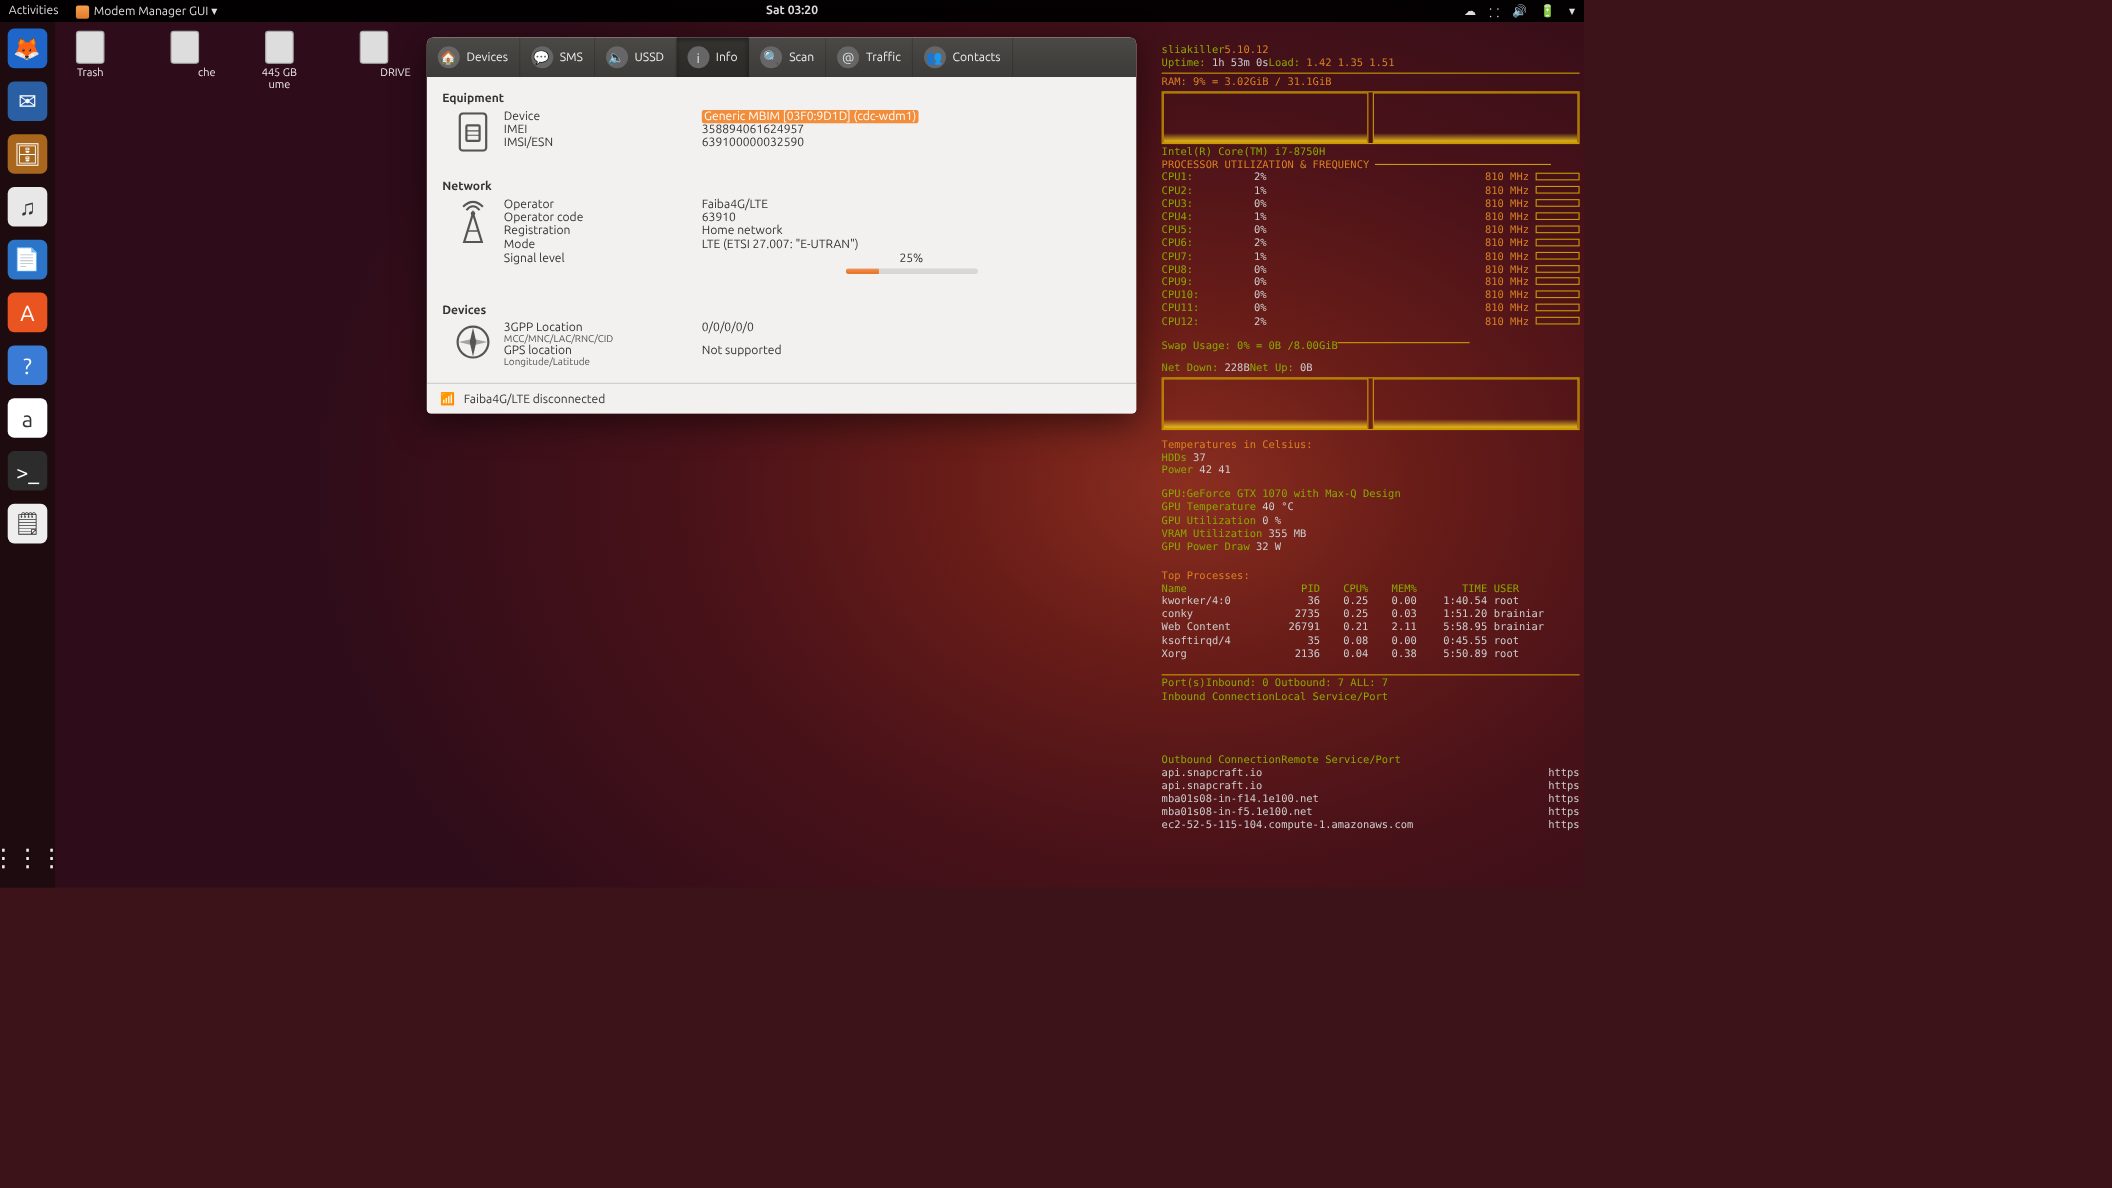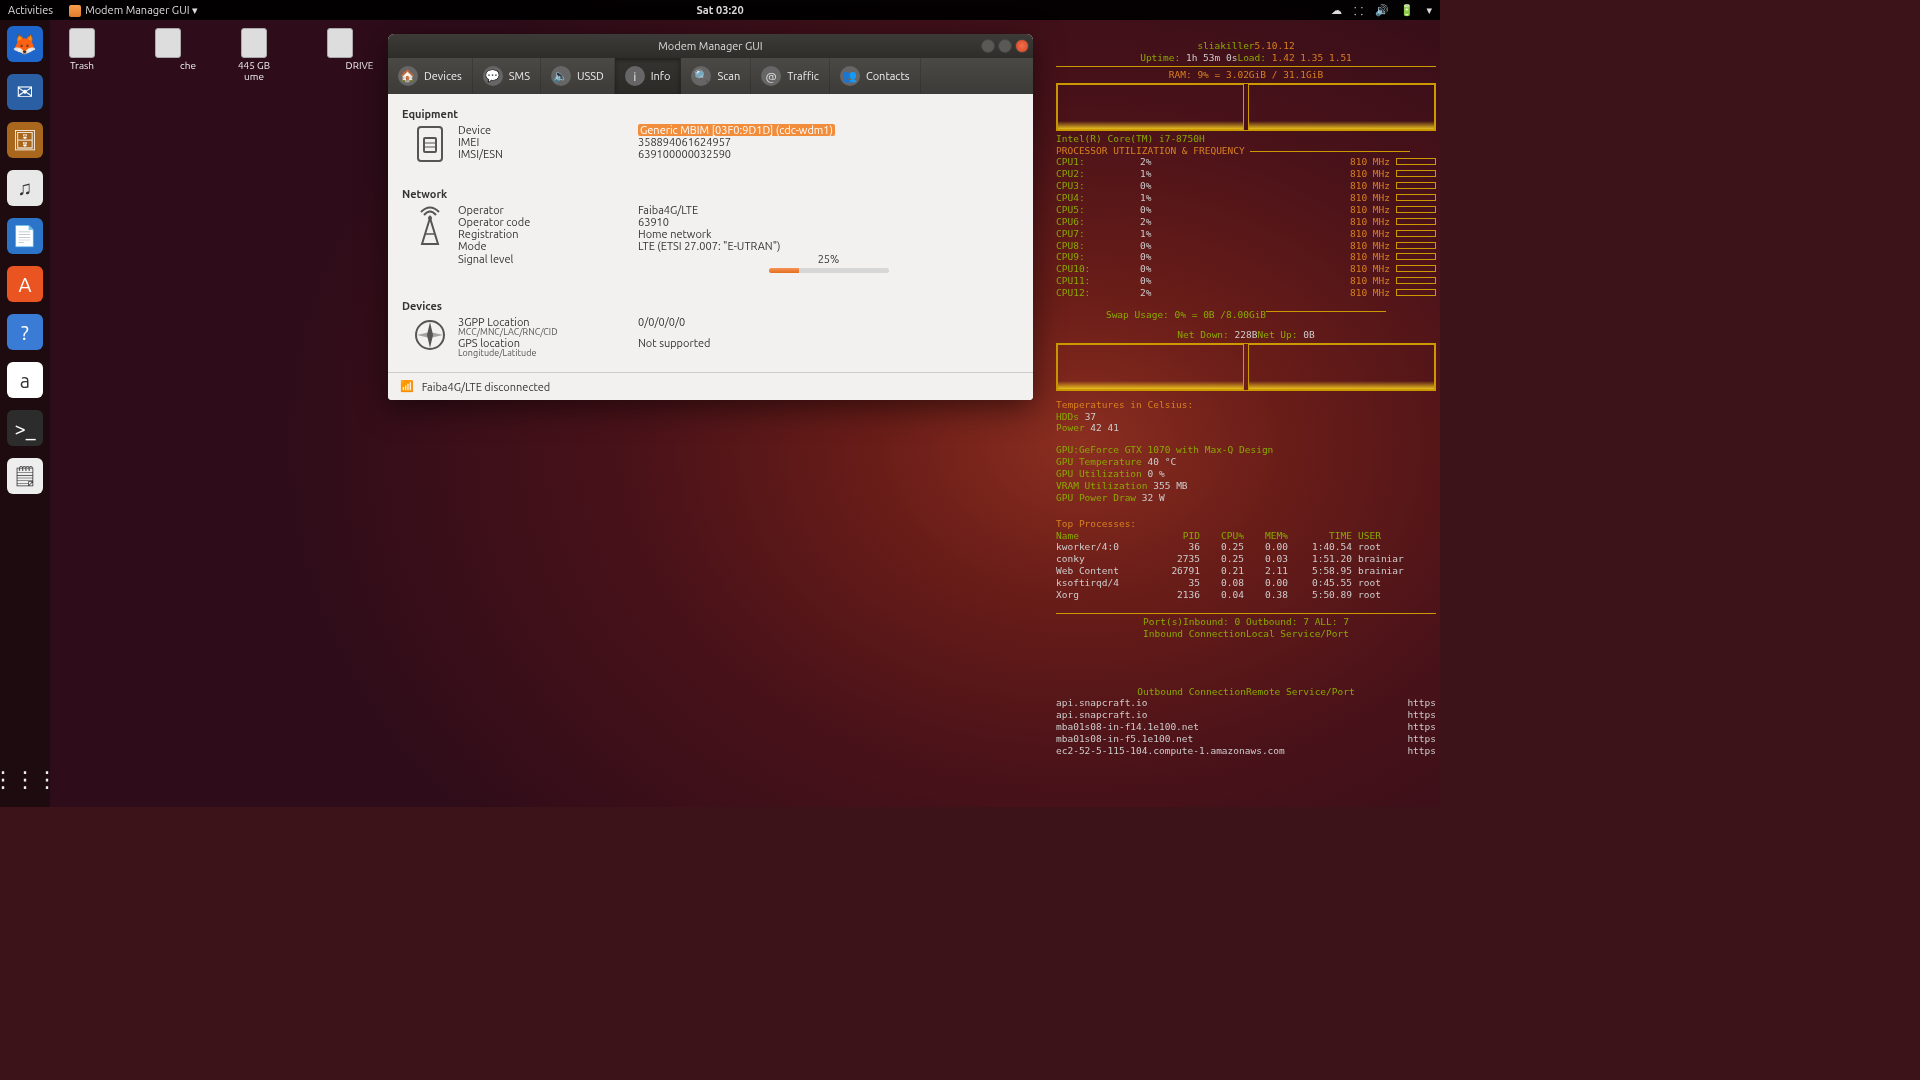--- a/index.html
+++ b/index.html
@@ -47,21 +47,21 @@
 .progress-wrap { display: flex; flex-direction: column; align-items: center; }
 .progress { width: 120px; height: 5px; background: #d7d7d7; border-radius: 3px; overflow: hidden; margin-top: 3px; }
 .progress .bar { height: 100%; background: linear-gradient(#f59459,#e56d1b); }
 .statusbar { border-top: 1px solid #ccc; padding: 7px 12px; font-size: 11px; color: #333; background: #f2f1f0; display: flex; align-items: center; gap: 8px; }
 
 
 .conky { position: absolute; right: 4px; top: 40px; width: 380px; font-family: "DejaVu Sans Mono", monospace; font-size: 9.5px; line-height: 1.25; color: #ccc; z-index: 30; }
 .conky .hr { border-top: 1px solid #cc9a00; margin: 2px 0; }
 .conky .g { color: #8aa800; }
 .conky .o { color: #d88020; }
-.conky .row2 { display: flex; justify-content: center; }
+.conky .row2 { display: flex; justify-content: flex-start; }
 .conky .graph { height: 48px; border: 1px solid #cc9a00; margin: 2px 0; display: flex; gap: 4px; }
 .conky .graph .half { flex: 1; border: 1px solid #cc9a00; position: relative; overflow: hidden; }
 .conky .graph .half::after { content: ""; position: absolute; left:0; right:0; bottom:0; height: 8px; background: linear-gradient(to top, rgba(247,207,30,.9), rgba(247,207,30,0)); }
 .cpu-line { display: flex; }
 .cpu-line .name { width: 84px; }
 .cpu-line .pct { flex: 1; }
 .cpu-line .freq { width: 60px; text-align: right; color: #d88020; }
 .cpu-line .meter { width: 40px; margin-left: 6px; }
 .meter span { display:inline-block; width:100%; height:7px; border:1px solid #cc9a00; position: relative; }
 .proc-row { display: flex; }
@@ -129,28 +129,20 @@
       <div style="white-space: pre;">445 GB
 ume</div>
     </div>
     <div class="desk-icon">
       <div class="box"></div>
       <div style="white-space: pre; padding-left: 39px;">DRIVE</div>
     </div>
   </div>
 
 <div class="window">
-  <div class="titlebar">
-    <span>Modem Manager GUI</span>
-    <div class="winctrl">
-      <span></span>
-      <span></span>
-      <span class="close"></span>
-    </div>
-  </div>
   <div class="toolbar" id="tabs">
       <div class="tool-btn">
         <span class="ic">🏠</span>
         <span>Devices</span>
       </div>
       <div class="tool-btn">
         <span class="ic">💬</span>
         <span>SMS</span>
       </div>
       <div class="tool-btn">

